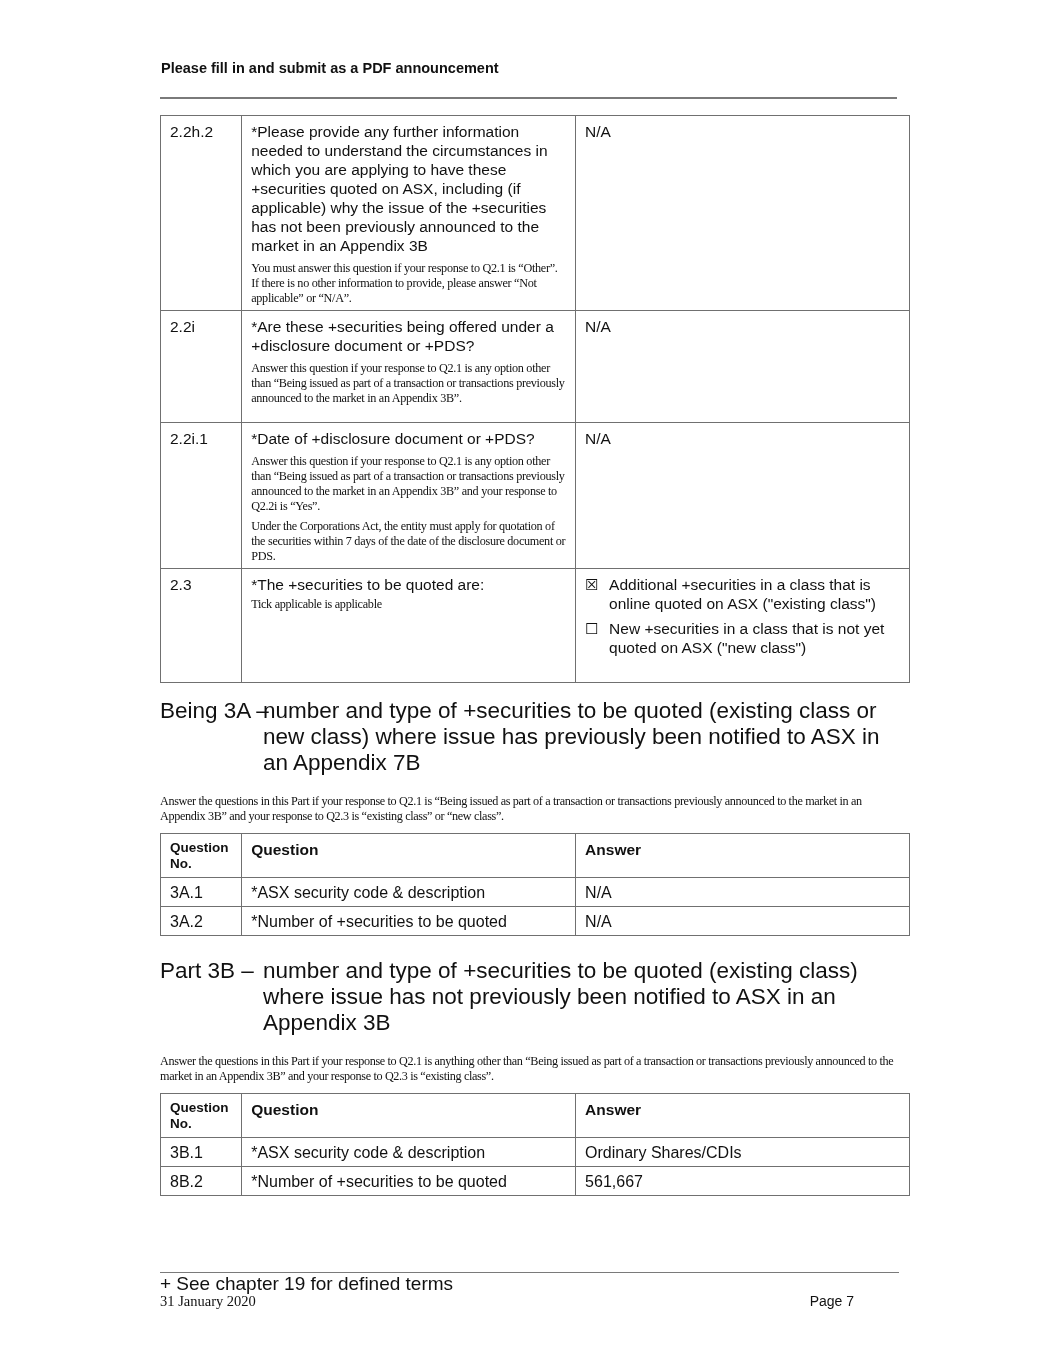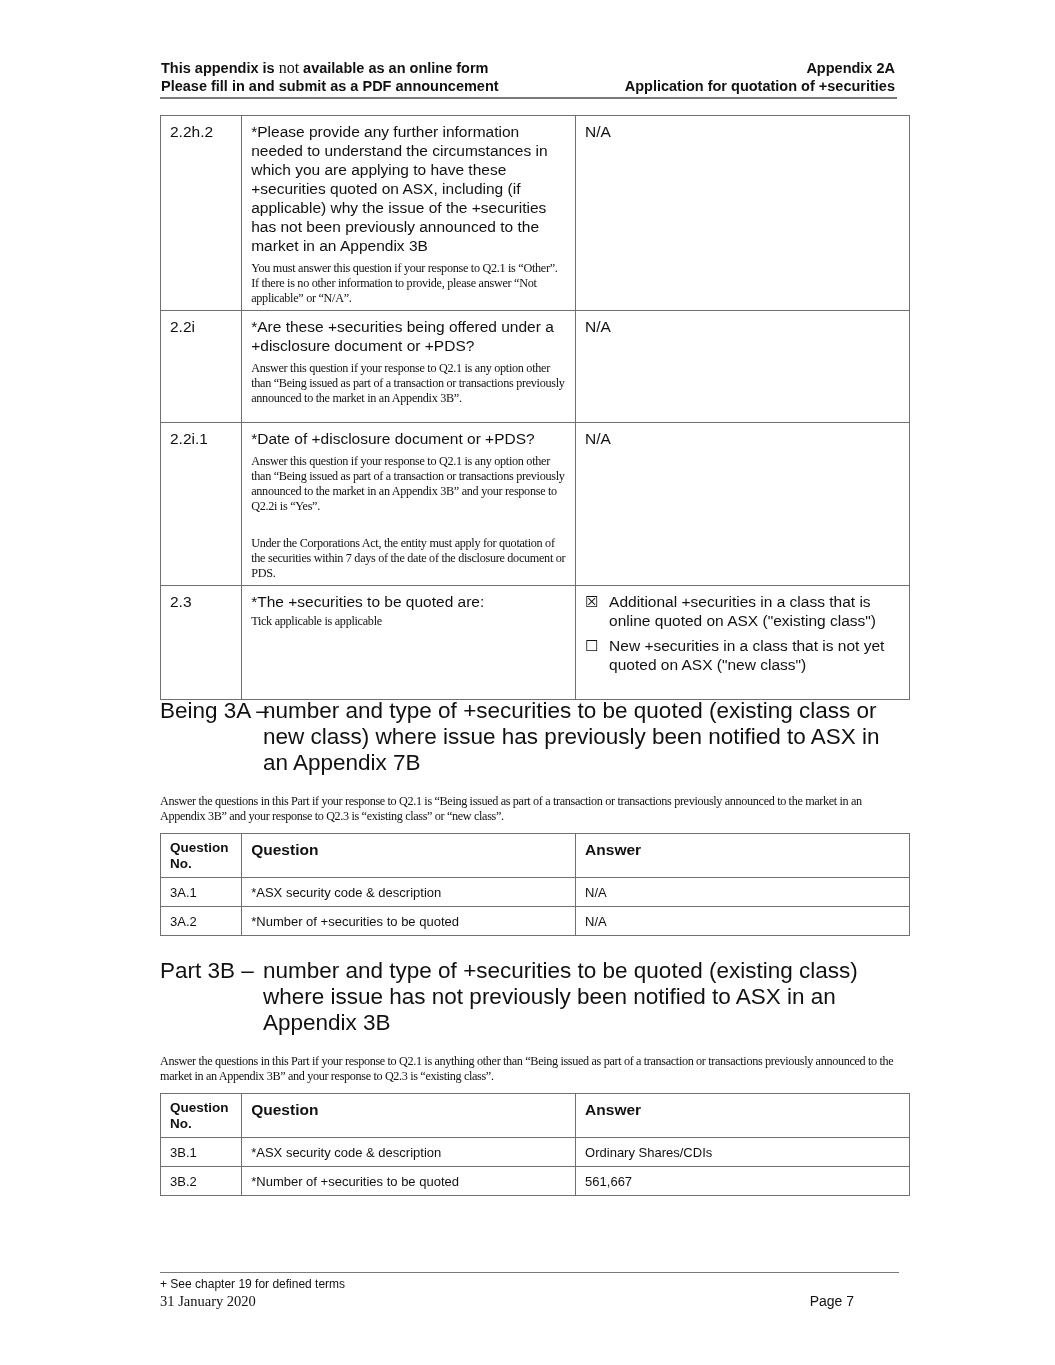--- a/index.html
+++ b/index.html
@@ -12,51 +12,46 @@
 
     table.q { position: absolute; left: 160px; border-collapse: collapse; width: 750px; table-layout: fixed; }
     table.q td { border: 1px solid #707070; vertical-align: top; padding: 0; }
     .c1 { width: 81px; }
     .c2 { width: 333px; }
     .c3 { width: 333px; }
     .num { font-size: 15.5px; line-height: 19px; padding: 6px 0 0 9px !important; }
     .qtext { font-size: 15.5px; line-height: 19px; padding: 6px 8px 4px 9px !important; }
     .qtext .main { display: block; }
     .note { display: block; font-family: "Liberation Serif", serif; font-size: 12.2px; line-height: 15px; margin-top: 6px; letter-spacing: -0.3px; }
-    .note + .note { margin-top: 22px; }
+    .note + .note { margin-top: 5px; }
     .ans { font-size: 15.5px; line-height: 19px; padding: 6px 8px 4px 9px !important; }
 
     .opt { display: flex; font-size: 15.5px; line-height: 19px; margin-bottom: 6px; }
     .opt .box { width: 24px; flex: 0 0 24px; font-size: 15px; }
     .opt .lbl { flex: 1; }
 
     .part { position: absolute; left: 160px; width: 740px; font-size: 22.5px; line-height: 26px; }
     .part .pfx { position: absolute; left: 0; top: 0; }
     .part .ptxt { position: absolute; left: 103px; top: 0; width: 640px; }
     .intro { position: absolute; left: 160px; width: 740px; font-family: "Liberation Serif", serif; font-size: 12.2px; line-height: 15px; letter-spacing: -0.35px; }
     .th-no { font-size: 13.5px; line-height: 16px; padding: 6px 4px 4px 9px !important; font-weight: bold; }
     .th-q { font-size: 15.5px; line-height: 19px; padding: 6px 8px 4px 9px !important; font-weight: bold; }
-    .rowcell { font-size: 13px; line-height: 19px; padding: 5px 8px 4px 9px !important; }
+    .rowcell { font-size: 16px; line-height: 19px; padding: 5px 8px 4px 9px !important; }
 
     .ftr-line { position: absolute; left: 160px; top: 1272px; width: 739px; border-top: 1px solid #7a7a7a; }
-    .ftr-terms { position: absolute; left: 160px; top: 1276px; font-size: 12px; line-height: 16px; }
+    .ftr-terms { position: absolute; left: 160px; top: 1276px; font-size: 19px; line-height: 16px; }
     .ftr-date { position: absolute; left: 160px; top: 1293px; font-family: "Liberation Serif", serif; font-size: 14.5px; line-height: 16px; }
     .ftr-page { position: absolute; right: 201px; top: 1293px; font-size: 14px; line-height: 16px; }
   </style>
 </head>
 <body>
 
 <div class="hdr">
   <div class="hdr-left">
-    <div><span>This appendix is </span><span class="serif-inline">not</span><span> available as an online form</span></div>
     <div>Please fill in and submit as a PDF announcement</div>
-  </div>
-  <div class="hdr-right">
-    <div>Appendix 2A</div>
-    <div>Application for quotation of +securities</div>
   </div>
 </div>
 
 <table class="q" style="top:115px;">
   <colgroup>
       <col class="c1">
       <col class="c2">
       <col class="c3">
     </colgroup>
   <tbody>
@@ -153,21 +148,21 @@
     <td class="th-no">Question No.</td>
     <td class="th-q">Question</td>
     <td class="th-q">Answer</td>
   </tr>
   <tr style="height:29px;">
     <td class="rowcell">3B.1</td>
     <td class="rowcell">*ASX security code &amp; description</td>
     <td class="rowcell">Ordinary Shares/CDIs</td>
   </tr>
   <tr style="height:29px;">
-    <td class="rowcell">3B.2</td>
+    <td class="rowcell">8B.2</td>
     <td class="rowcell">*Number of +securities to be quoted</td>
     <td class="rowcell">561,667</td>
   </tr>
 </tbody>
   </table>
 
 <div class="ftr-line"></div>
 <div class="ftr-terms">+ See chapter 19 for defined terms</div>
 <div class="ftr-date">31 January 2020</div>
 <div class="ftr-page">Page 7</div>

